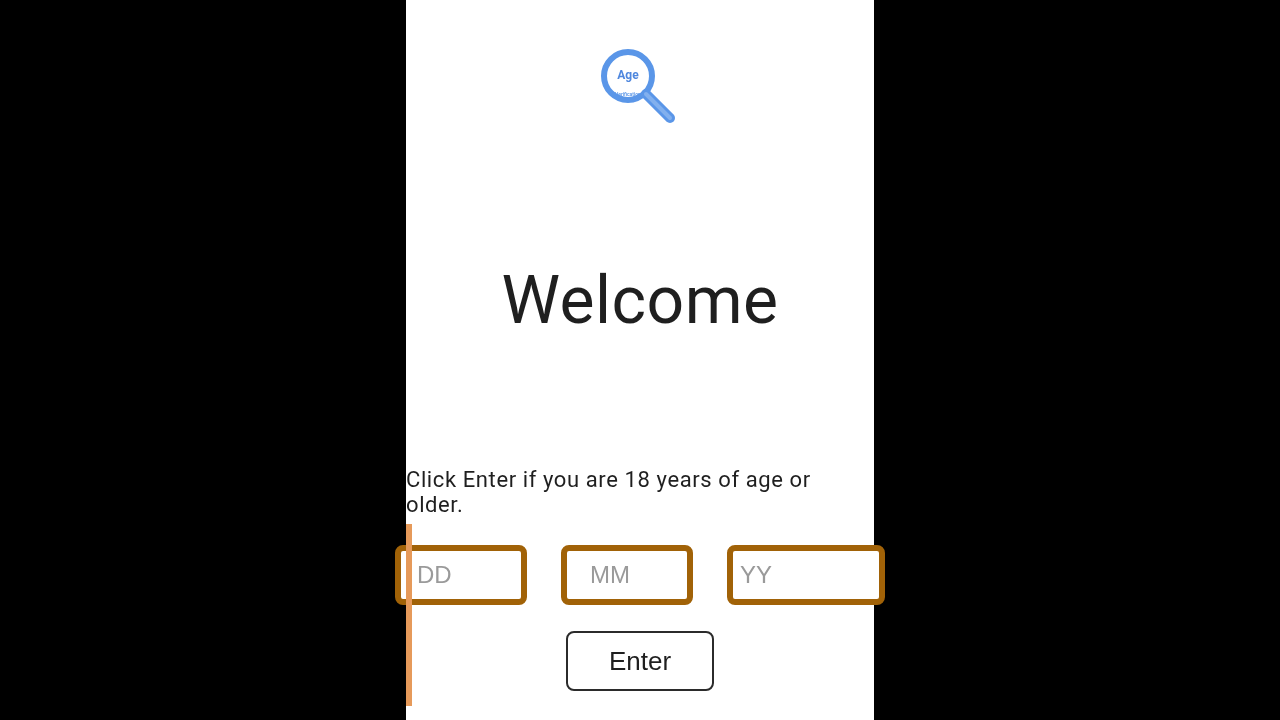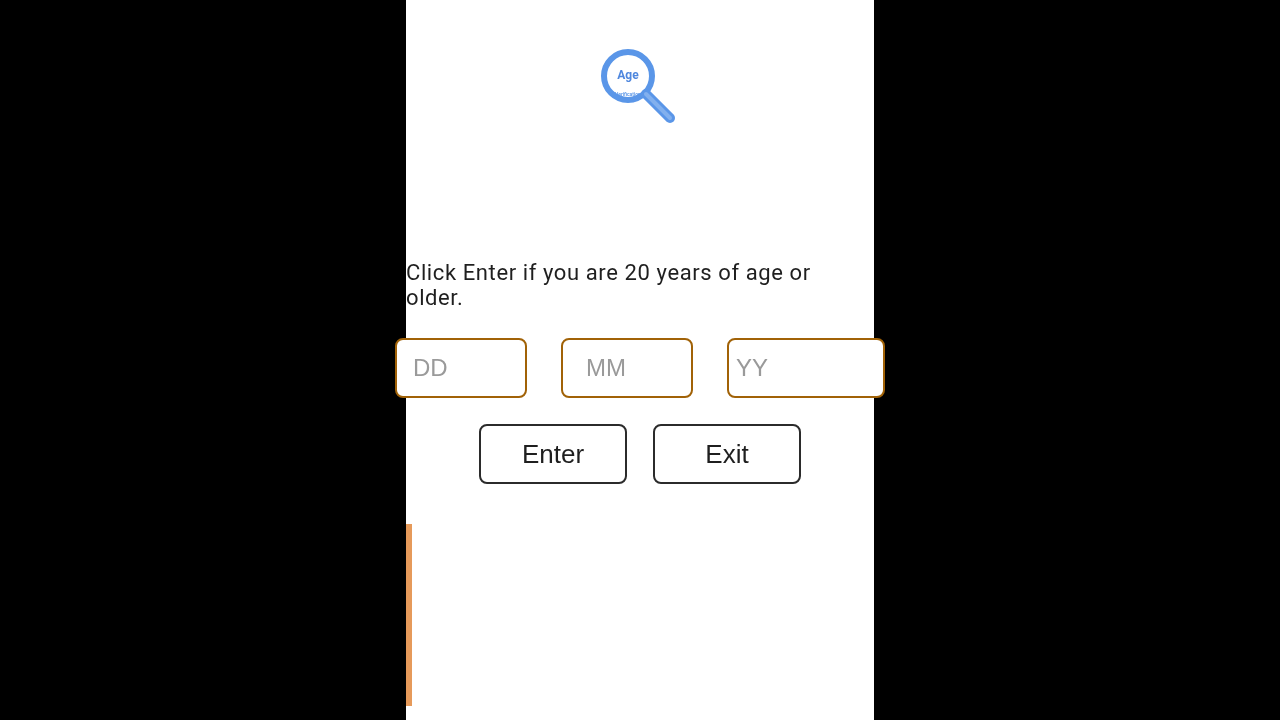--- a/index.html
+++ b/index.html
@@ -42,21 +42,21 @@
       letter-spacing: 0.6px;
     }
     .dob-row {
       margin-top: 28px;
       display: flex;
       justify-content: center;
       gap: 34px;
     }
     .dob-input {
       height: 60px;
-      border: 2px solid #a16207;
+      border: 6px solid #a16207;
       border-radius: 8px;
       font-size: 24px;
       padding: 0 16px;
       color: #b91c1c;
       outline: none;
       background: #fff;
     }
     .dob-input::placeholder { color: #9a9a9a; }
     .dob-dd { width: 132px; }
     .dob-mm { width: 132px; padding-left: 23px; }
@@ -99,26 +99,26 @@
   <div class="logo-wrap">
     <svg width="84" height="84" viewBox="0 0 84 84">
       <circle cx="30" cy="28" r="24" fill="#fff" stroke="#5a96e8" stroke-width="6"></circle>
       <text x="30" y="31" text-anchor="middle" font-size="12" font-weight="700" fill="#4f87de">Age</text>
       <text x="30" y="48" text-anchor="middle" font-size="5" font-weight="600" fill="#5a96e8">Verification</text>
       <line x1="48" y1="46" x2="72" y2="70" stroke="#5a96e8" stroke-width="10" stroke-linecap="round"></line>
       <line x1="48" y1="46" x2="72" y2="70" stroke="#82b0ee" stroke-width="4" stroke-linecap="round"></line>
     </svg>
   </div>
 
+  <h1 class="heading">Welcome</h1>
 
-  <p class="instr">Click Enter if you are 20 years of age or older.</p>
+  <p class="instr">Click Enter if you are 18 years of age or older.</p>
 
   <div class="dob-row">
     <input class="dob-input dob-dd" type="text" placeholder="DD" style="">
     <input class="dob-input dob-mm" type="text" placeholder="MM" style="">
     <input class="dob-input dob-yy" type="text" placeholder="YY" style="">
   </div>
 
   <div class="btn-row">
     <button class="btn">Enter</button>
-    <button class="btn">Exit</button>
   </div>
 </div>
 
 </body></html>

